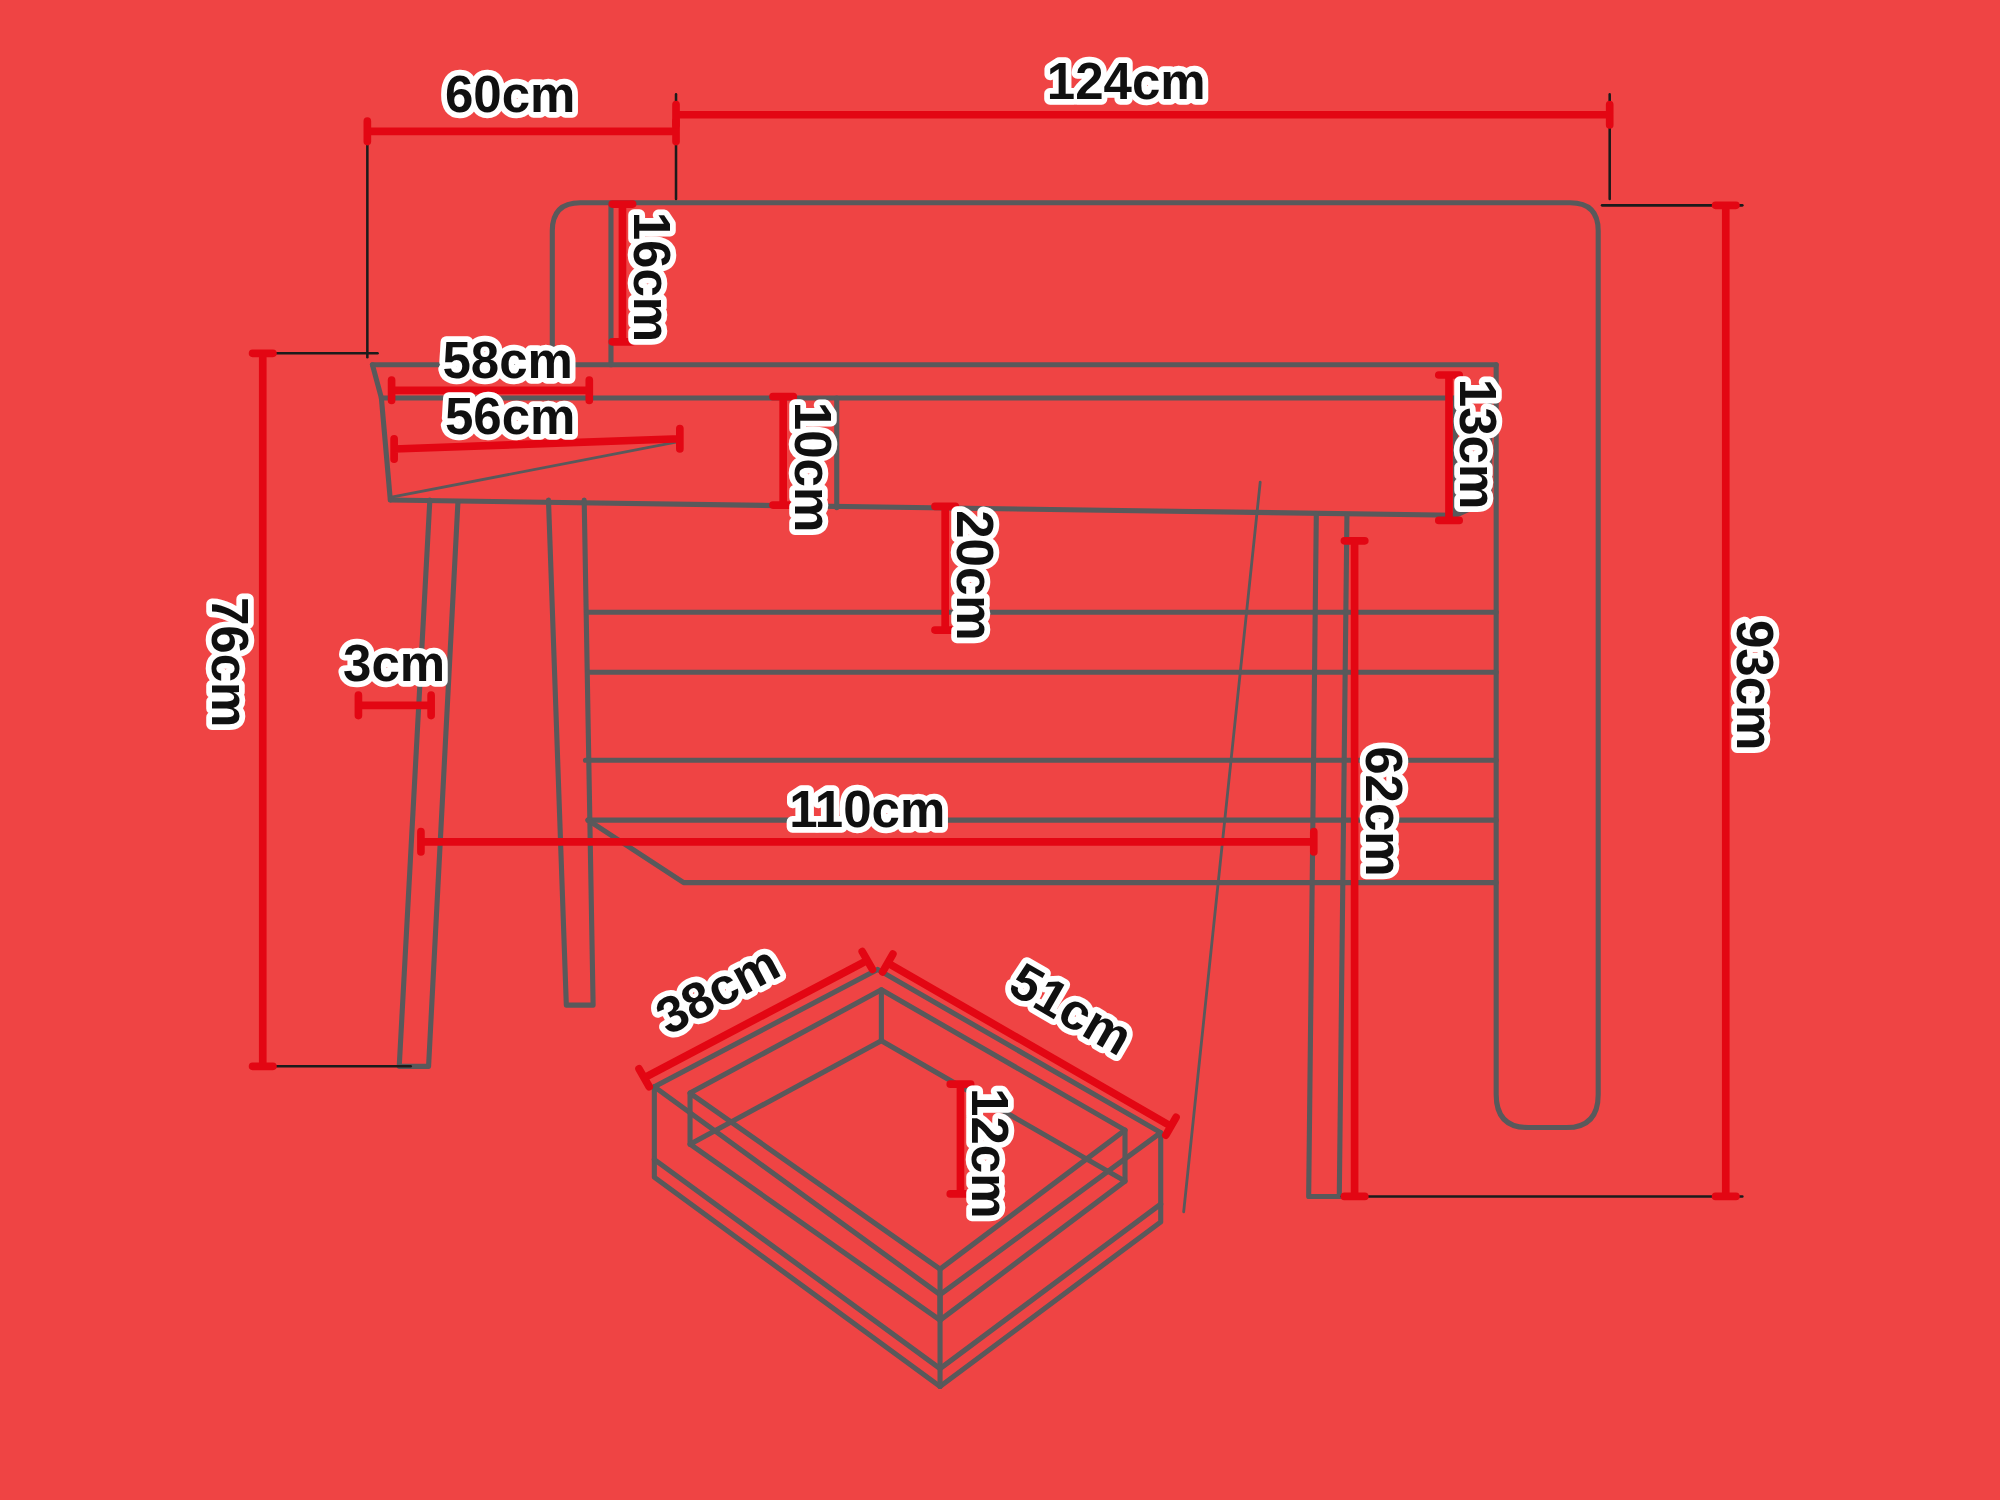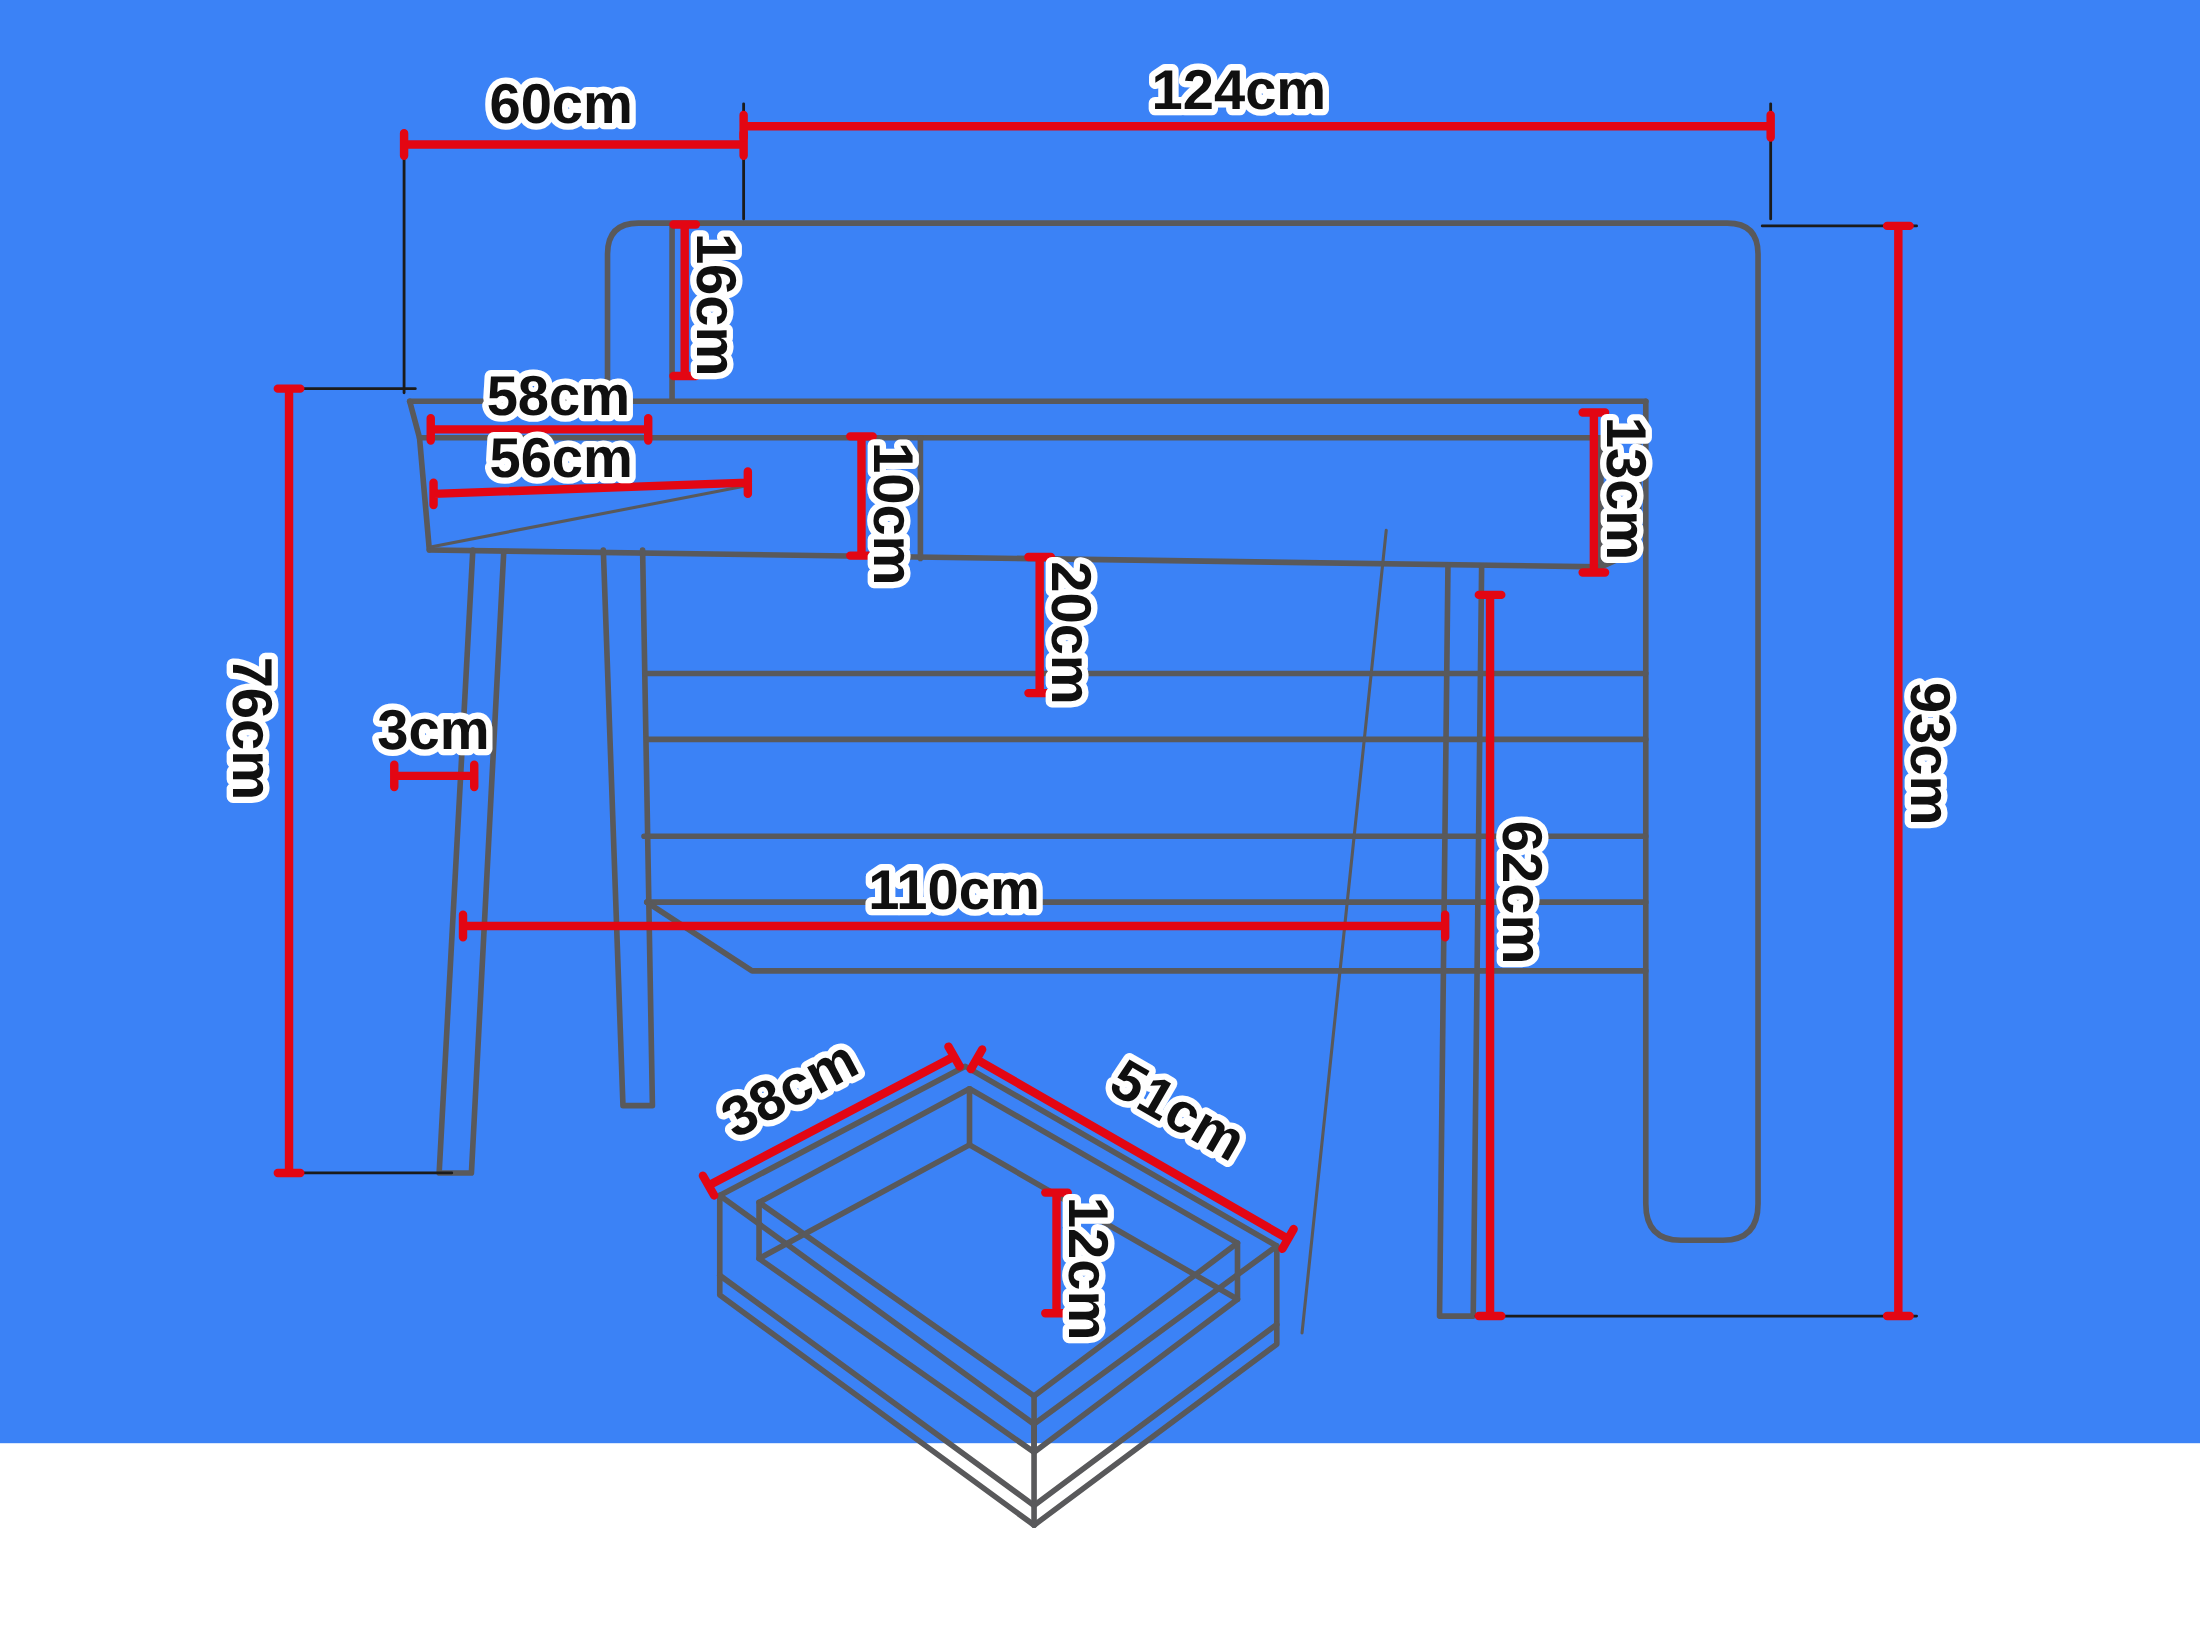--- a/index.html
+++ b/index.html
@@ -7,22 +7,22 @@
     padding: 0;
     background: #ffffff;
     width: 2000px;
     height: 1500px;
     overflow: hidden;
     font-family: "Liberation Sans", sans-serif;
   }
   .stage {
     position: relative;
     width: 2000px;
-    height: 1312px;
-    background: #3b82f6;
+    height: 1500px;
+    background: #ef4444;
   }
   svg { display: block; }
   .outline { fill: none; stroke-width: 4; stroke-linecap: round; stroke-linejoin: round; }
   .outline-thin { fill: none; stroke-width: 2.2; stroke-linecap: round; stroke-linejoin: round; }
   .ext { fill: none; stroke-width: 2; stroke-linecap: round; }
   .dim { fill: none; stroke-width: 6; stroke-linecap: round; }
   .dim-label {
     font-family: "Liberation Sans", sans-serif;
     font-size: 40px;
     font-weight: 700;

